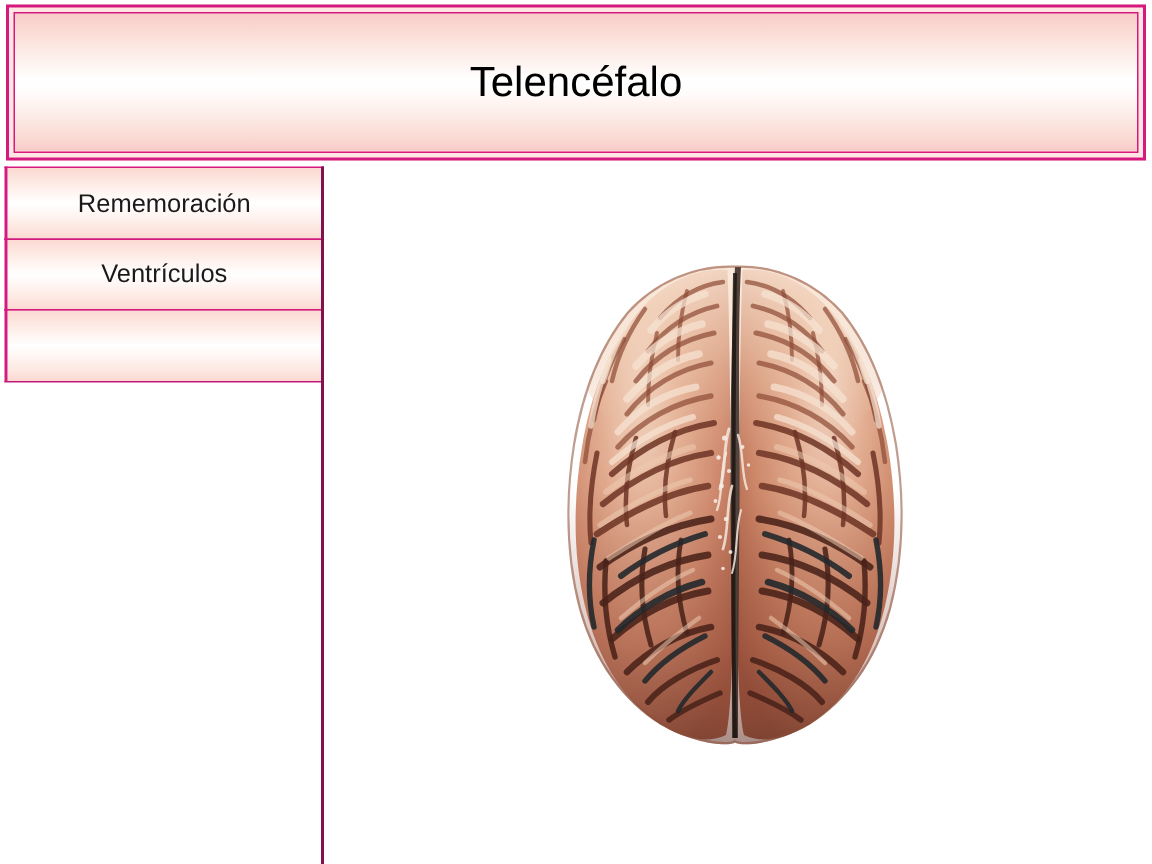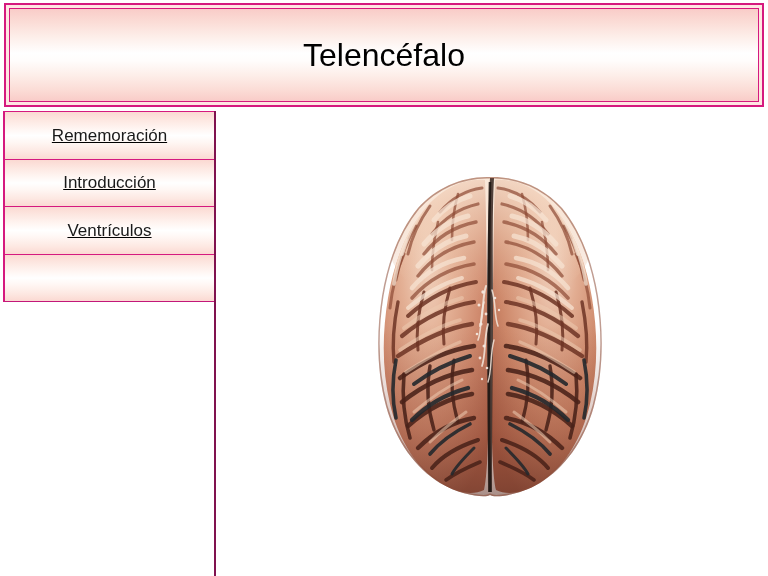--- a/index.html
+++ b/index.html
@@ -48,36 +48,35 @@
         #ffffff 48%,
         #fffdfc 56%,
         #fdeee9 72%,
         #fbdcd6 88%,
         #f9ccc8 100%);
     display: flex;
     align-items: center;
     justify-content: center;
   }
   #title-text {
-    font-size: 32px;
+    font-size: 28px;
     color: #000000;
     line-height: 1;
     letter-spacing: 0px;
     white-space: nowrap;
     font-weight: normal;
   }
 
   
   #sidebar {
     position: absolute;
     left: 3px;
     top: 111px;
     width: 213px;
     height: 465px;
-    text-decoration: underline;
   }
   .nav-item {
     position: relative;
     box-sizing: border-box;
     width: 213px;
     height: 48.5px;
     border-top: 1px solid #d5197f;
     border-bottom: 1px solid #c2187a;
     border-left: 2px solid #d5197f;
     border-right: 2px solid #80124f;
@@ -150,23 +149,20 @@
       <div id="title-text">Telencéfalo</div>
     </div>
   </div>
 
   <div id="sidebar">
 
     <div class="nav-item">
       <span class="nav-label">Rememoración</span>
     </div>
 
-    <div class="nav-item">
-      <span class="nav-label">Introducción</span>
-    </div>
 
 
 
 
 
 
 
     <div class="nav-item">
       <span class="nav-label">Ventrículos</span>
     </div>

